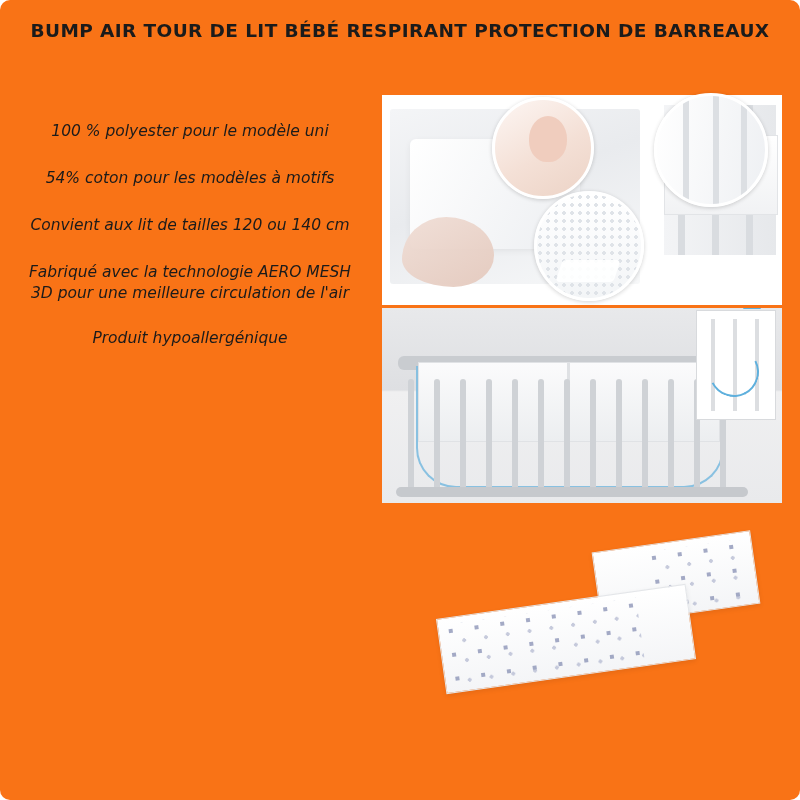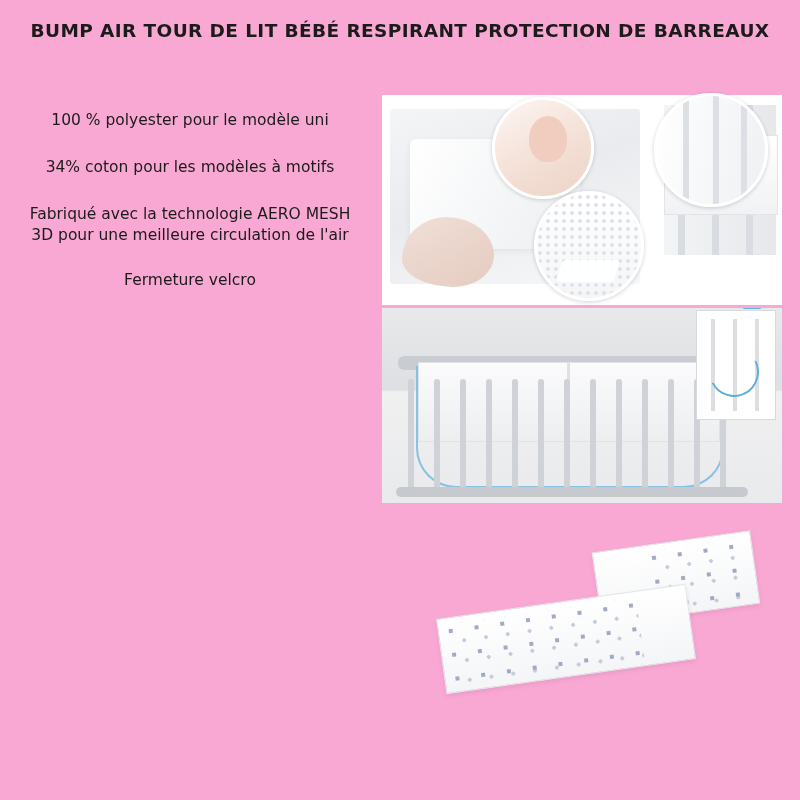--- a/index.html
+++ b/index.html
@@ -10,41 +10,43 @@
     width: 800px;
     height: 800px;
     background: #ffffff;
     font-family: "DejaVu Sans", sans-serif;
     overflow: hidden;
   }
   .page {
     position: relative;
     width: 800px;
     height: 800px;
-    background: #f9a8d4;
+    background: #f97316;
+    border-radius: 10px;
   }
   .title {
     position: absolute;
     top: 20px;
     left: 0;
     width: 800px;
     text-align: center;
     font-family: "DejaVu Sans", sans-serif;
     font-size: 18.5px;
     font-weight: bold;
     letter-spacing: 0.4px;
     color: #1b1b1b;
     text-transform: uppercase;
   }
   .features {
     position: absolute;
-    top: 110px;
+    top: 121px;
     left: 6px;
     width: 368px;
     color: #1b1b1b;
+    font-style: italic;
   }
   .feature {
     text-align: center;
     font-size: 15.5px;
     line-height: 21px;
     color: #1b1b1b;
     margin-bottom: 26px;
     font-family: "DejaVu Sans", sans-serif;
   }
   .feature.multi { margin-bottom: 24px; }
@@ -311,24 +313,25 @@
 </style>
 </head>
 <body>
 
 <div class="page">
 
   <div class="title">BUMP AIR TOUR DE LIT BÉBÉ RESPIRANT PROTECTION DE BARREAUX</div>
 
   <div class="features">
     <div class="feature">100 % polyester pour le modèle uni</div>
-    <div class="feature">34% coton pour les modèles à motifs</div>
+    <div class="feature">54% coton pour les modèles à motifs</div>
+    <div class="feature">Convient aux lit de tailles 120 ou 140 cm</div>
     <div class="feature multi" style="white-space:pre-line;">Fabriqué avec la technologie AERO MESH
 3D pour une meilleure circulation de l'air</div>
-    <div class="feature">Fermeture velcro</div>
+    <div class="feature">Produit hypoallergénique</div>
   </div>
 
   <div class="media">
 
     <div class="collage">
       <div class="bg-sheet"></div>
       <div class="hand"></div>
       <div class="rail">
         <i></i>
           <i></i>

